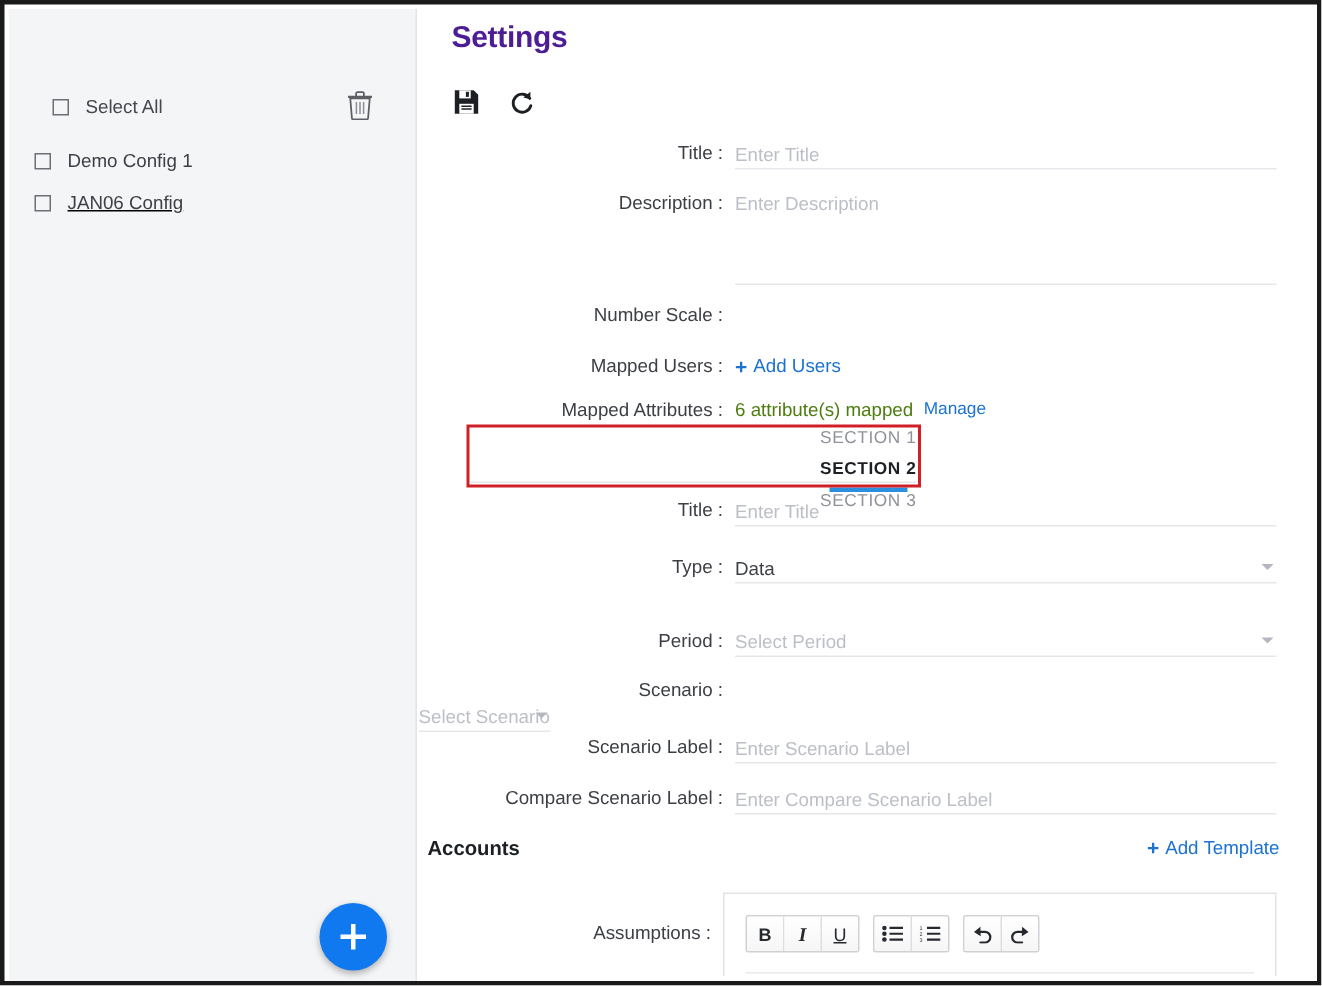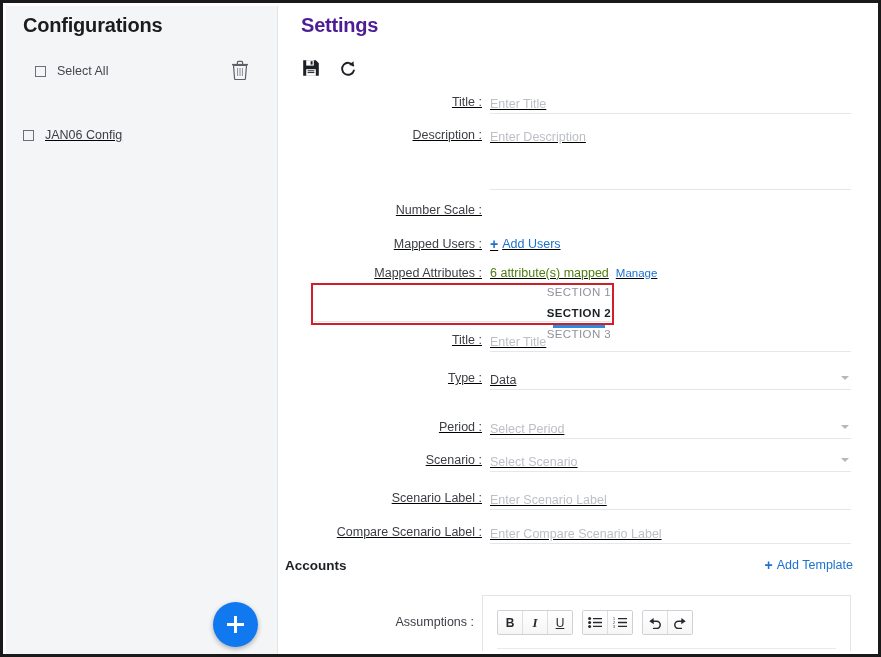--- a/index.html
+++ b/index.html
@@ -149,21 +149,20 @@
     left: 0;
     top: 88px;
     right: 0;
   }
   .row {
     position: absolute;
     left: 0;
     right: 0;
     display: flex;
     align-items: flex-start;
-    text-decoration: underline;
   }
   .lbl {
     width: 203px;
     text-align: right;
     padding-right: 8px;
     font-size: 12.5px;
     color: #3c3f45;
     line-height: 17px;
     flex: none;
     white-space: nowrap;
@@ -351,36 +350,39 @@
     border-bottom: 1px solid #e9eaec;
   }
 </style>
 </head>
 <body>
 
 <div id="app">
 
   <div class="sidebar">
 
-    <div class="sidebar-title">Configurations</div>
 
     <div class="cfg-row select-all">
       <span class="cbx"></span>
       <span class="cfg-label">Select All</span>
     </div>
 
     <div class="trash-btn">
       <svg width="18" height="20" viewBox="0 0 18 20">
         <path d="M2.5 5.5 h13 l-1.1 13.2 a1 1 0 0 1 -1 0.9 h-8.8 a1 1 0 0 1 -1 -0.9 Z" fill="none" stroke="#5d6167" stroke-width="1.2"></path>
         <path d="M1 4.6 h16" stroke="#5d6167" stroke-width="1.4" fill="none"></path>
         <path d="M6.4 4.4 v-2 a1 1 0 0 1 1 -1 h3.2 a1 1 0 0 1 1 1 v2" fill="none" stroke="#5d6167" stroke-width="1.2"></path>
         <path d="M6.6 8 v8 M9 8 v8 M11.4 8 v8" stroke="#8b8f96" stroke-width="1" fill="none"></path>
       </svg>
     </div>
 
+    <div class="cfg-row item0">
+      <span class="cbx"></span>
+      <span class="cfg-label muted">Demo Config 1</span>
+    </div>
 
     <div class="cfg-row item1">
       <span class="cbx"></span>
       <span class="cfg-label muted">JAN06 Config</span>
     </div>
 
     <div class="fab">
       <span class="plus-h"></span>
       <span class="plus-v"></span>
     </div>
@@ -484,21 +486,21 @@
       <div class="row" style="top:87px;">
         <div class="lbl">Period :</div>
         <div class="fieldwrap">
           <div class="underline-field">
             <span class="ph">Select Period</span>
             <span class="caret"></span>
           </div>
         </div>
       </div>
 
-      <div class="row" style="top:120px;">
+      <div class="row" style="top:120px;flex-direction:column;">
         <div class="lbl">Scenario :</div>
         <div class="fieldwrap">
           <div class="underline-field">
             <span class="ph">Select Scenario</span>
             <span class="caret"></span>
           </div>
         </div>
       </div>
 
       <div class="row" style="top:158px;">

